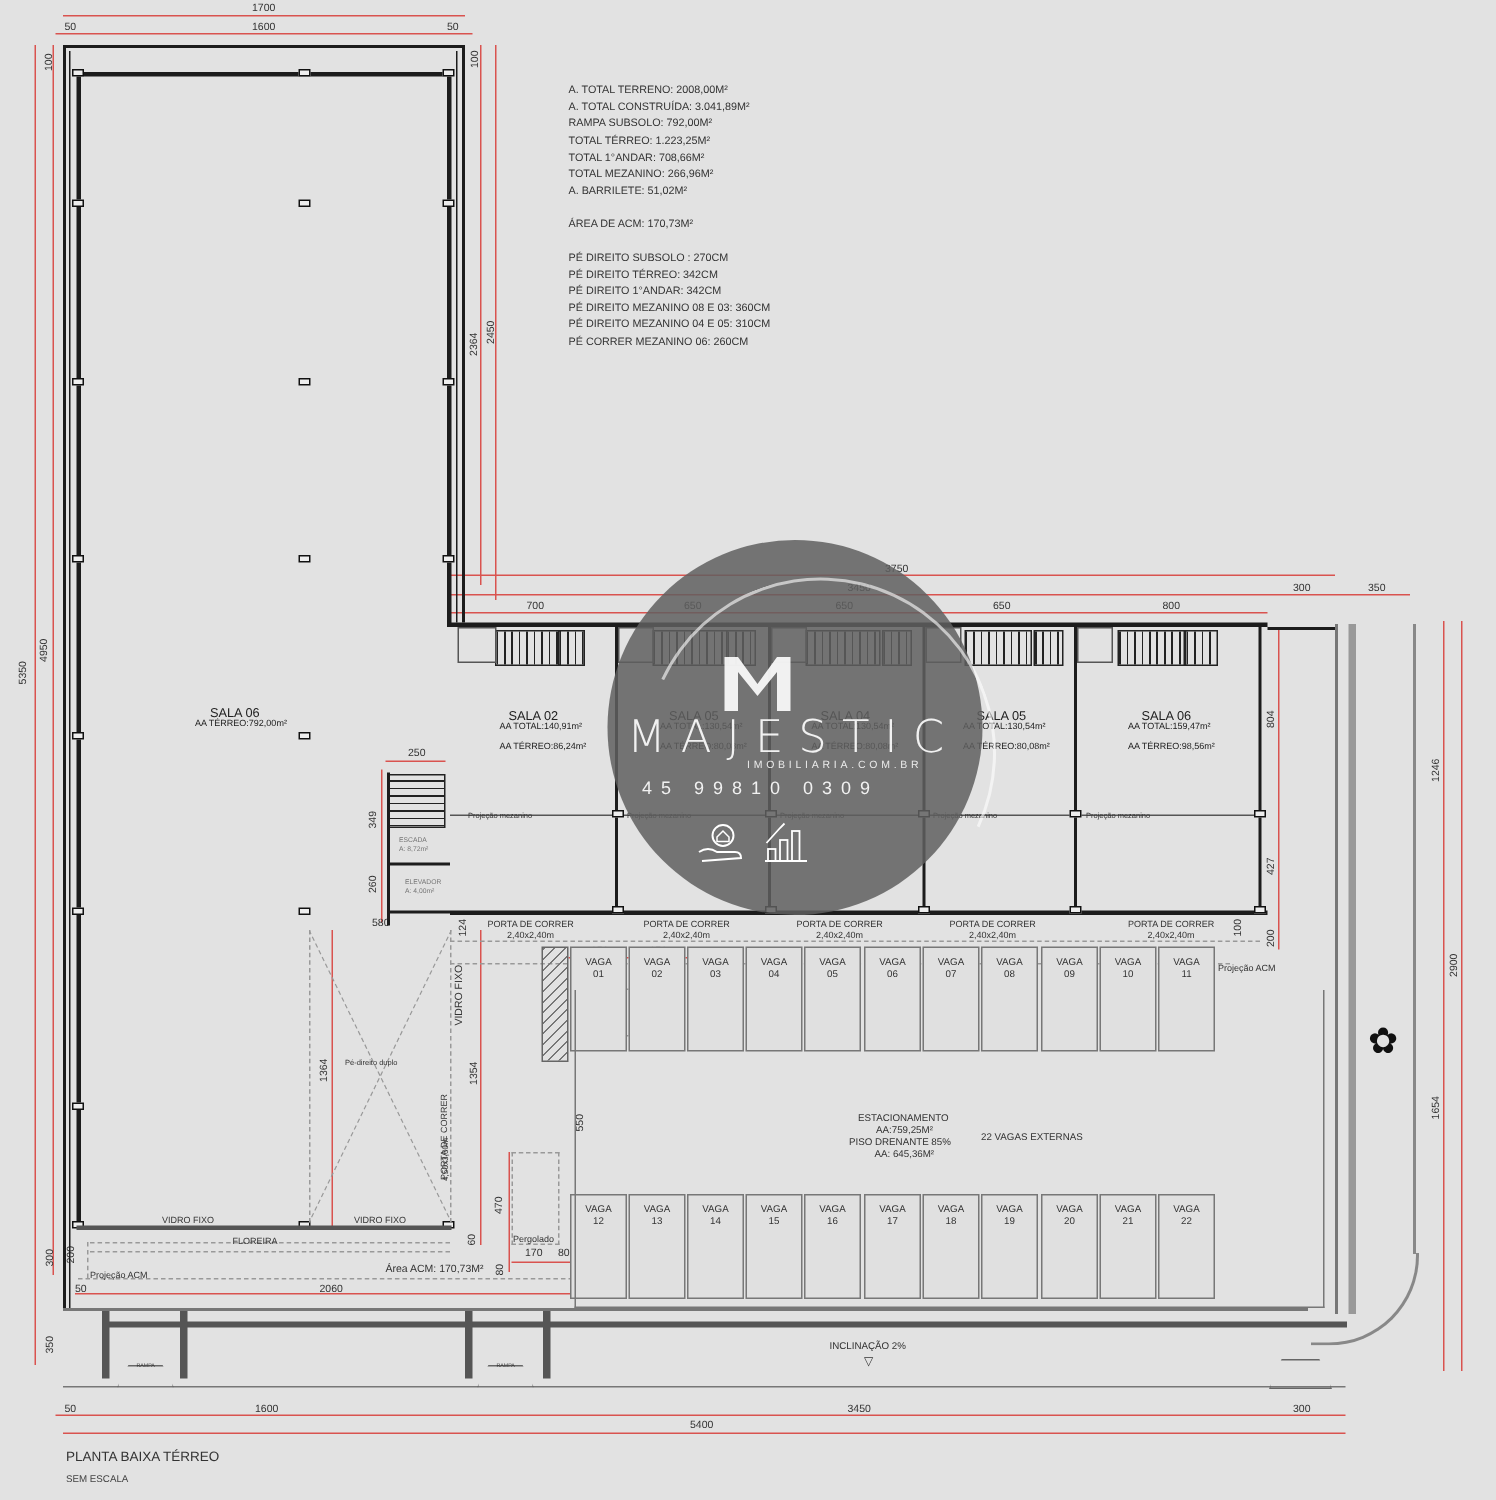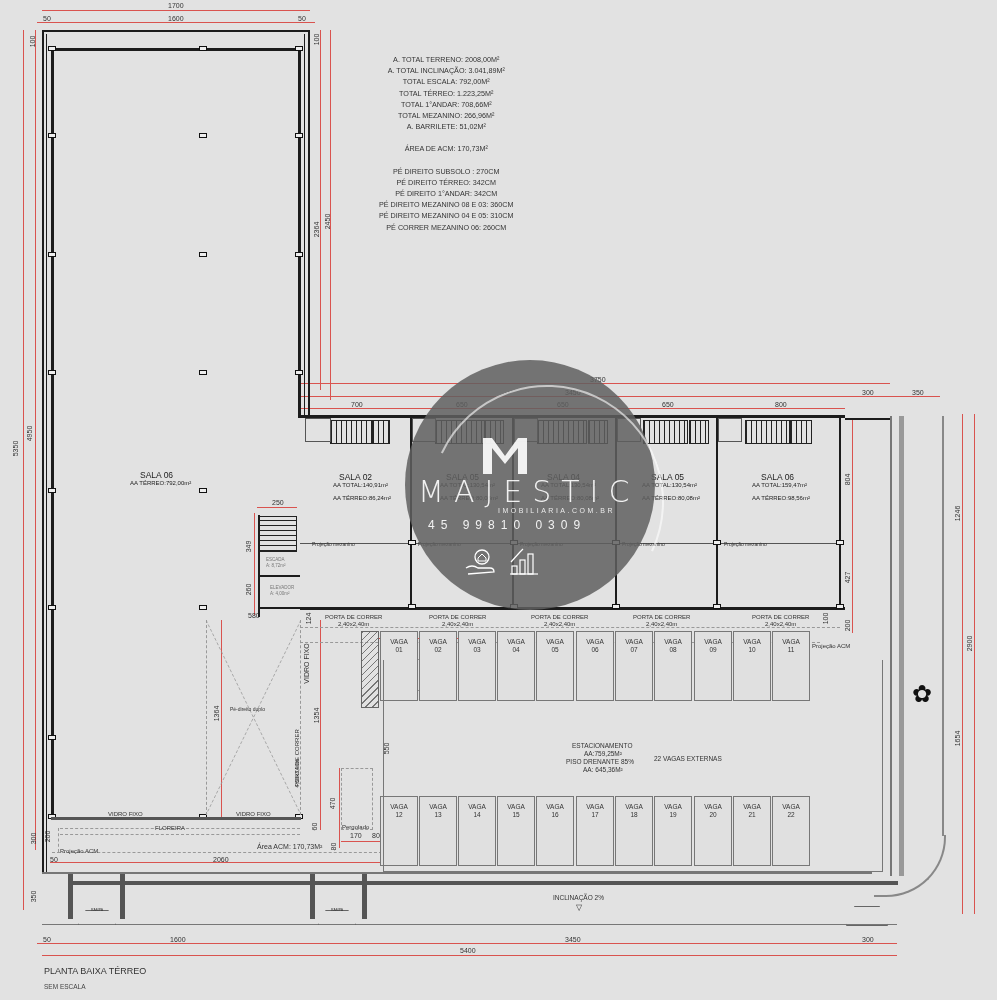--- a/index.html
+++ b/index.html
@@ -5,21 +5,21 @@
   html,body{margin:0;padding:0;}
   body{width:997px;height:1000px;background:#e2e2e2;position:relative;overflow:hidden;font-family:"Liberation Sans",sans-serif;color:#222;}
   .abs{position:absolute;}
   .dim{position:absolute;font-size:7px;color:#333;white-space:nowrap;}
   .dimv{position:absolute;font-size:7px;color:#333;white-space:nowrap;transform:rotate(-90deg);transform-origin:center center;}
   .rl{position:absolute;background:#d9534f;}
   .wall{position:absolute;background:#1c1c1c;}
   .wallg{position:absolute;background:#555;}
   .col{position:absolute;width:8px;height:5px;border:1.5px solid #111;background:#eee;box-sizing:border-box;}
   .notes{position:absolute;left:379px;top:54px;font-size:7.2px;line-height:11.2px;color:#333;}
-  .notes div{white-space:nowrap;text-align:center;}
+  .notes div{white-space:nowrap;}
   .room-title{position:absolute;font-size:8.5px;color:#222;text-align:center;white-space:nowrap;}
   .room-sub{position:absolute;font-size:6px;color:#222;white-space:nowrap;}
   .vaga{position:absolute;width:38px;height:70px;border:1px solid #777;box-sizing:border-box;font-size:6.5px;text-align:center;padding-top:6px;line-height:8px;color:#333;background:#e0e0e0;}
   .label-s{position:absolute;font-size:6px;color:#333;white-space:nowrap;}
   .dash{position:absolute;border-top:1px dashed #999;}
   .dashv{position:absolute;border-left:1px dashed #999;}
   .stairs{position:absolute;background:repeating-linear-gradient(90deg,#222 0 1px,transparent 1px 5px);border:1px solid #222;box-sizing:border-box;}
   .stairsh{position:absolute;background:repeating-linear-gradient(0deg,#222 0 1px,transparent 1px 5px);border:1px solid #222;box-sizing:border-box;}
   .wm{position:absolute;left:405px;top:360px;width:250px;height:250px;border-radius:50%;background:rgba(95,95,95,0.85);}
   .wm-ring{position:absolute;left:430px;top:385px;width:230px;height:230px;border-radius:50%;border:2px solid rgba(255,255,255,0.6);border-left-color:transparent;border-bottom-color:transparent;transform:rotate(-20deg);}
@@ -316,22 +316,22 @@
 <div class="abs" style="left:78px;top:910px;width:36px;height:14px;border:1px solid #666;border-bottom:none;clip-path:polygon(20% 0,80% 0,100% 100%,0 100%);"></div>
 <div class="label-s" style="left:91px;top:908px;font-size:3.5px;">RAMPA</div>
 <div class="abs" style="left:318px;top:910px;width:36px;height:14px;border:1px solid #666;border-bottom:none;clip-path:polygon(20% 0,80% 0,100% 100%,0 100%);"></div>
 <div class="label-s" style="left:331px;top:908px;font-size:3.5px;">RAMPA</div>
 <div class="abs" style="left:846px;top:906px;width:40px;height:18px;border:1px solid #666;clip-path:polygon(20% 0,80% 0,100% 100%,0 100%);"></div>
 <div class="label-s" style="left:553px;top:894px;font-size:6.5px;">INCLINAÇÃO 2%</div>
 <div class="label-s" style="left:576px;top:903px;font-size:8px;">▽</div>
 
 <div class="notes">
   <div>A. TOTAL TERRENO: 2008,00M²</div>
-  <div>A. TOTAL INCLINAÇÃO: 3.041,89M²</div>
-  <div>TOTAL ESCALA: 792,00M²</div>
+  <div>A. TOTAL CONSTRUÍDA: 3.041,89M²</div>
+  <div>RAMPA SUBSOLO: 792,00M²</div>
   <div>TOTAL TÉRREO: 1.223,25M²</div>
   <div>TOTAL 1°ANDAR: 708,66M²</div>
   <div>TOTAL MEZANINO: 266,96M²</div>
   <div>A. BARRILETE: 51,02M²</div>
   <div style="height:11px;"></div>
   <div>ÁREA DE ACM: 170,73M²</div>
   <div style="height:11px;"></div>
   <div>PÉ DIREITO SUBSOLO : 270CM</div>
   <div>PÉ DIREITO TÉRREO: 342CM</div>
   <div>PÉ DIREITO 1°ANDAR: 342CM</div>

